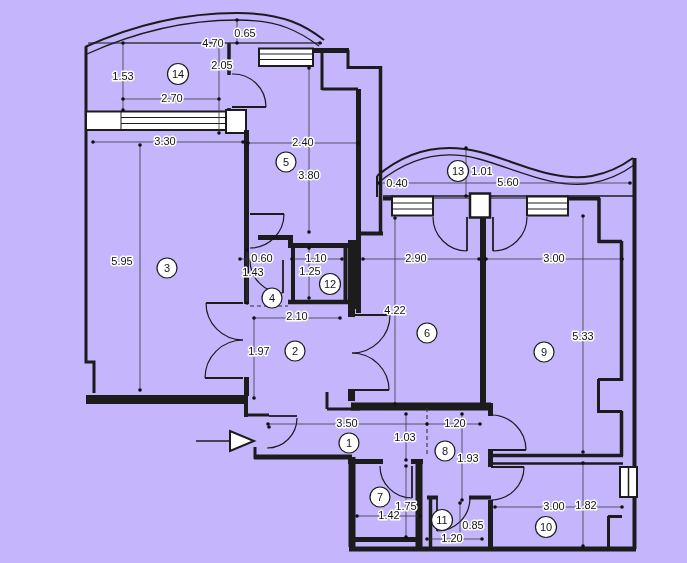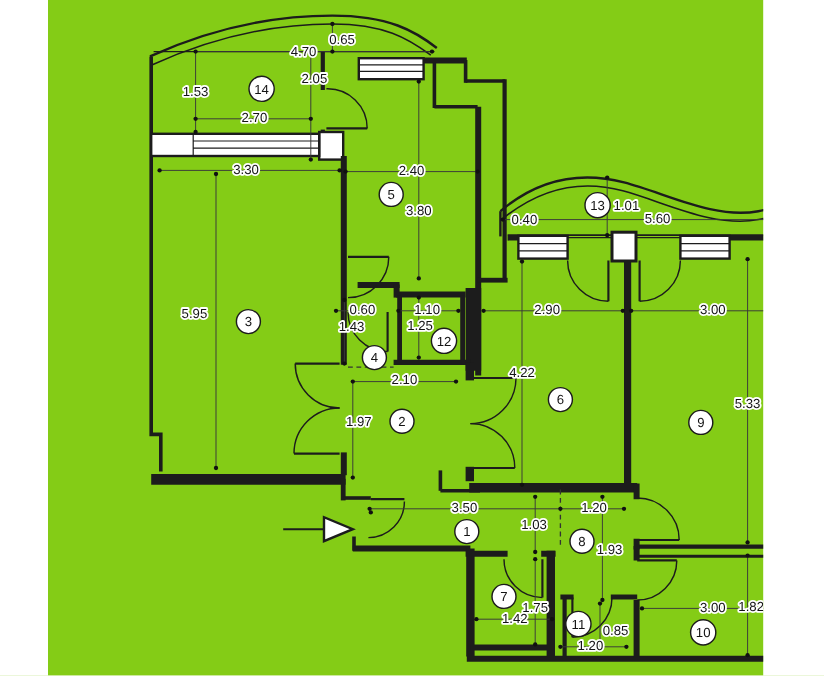--- a/index.html
+++ b/index.html
@@ -1,16 +1,16 @@
 <!DOCTYPE html>
 <html><head>
 <meta charset="utf-8">
 <style>
   html,body{margin:0;padding:0;background:#ffffff;}
-  .stage{width:596px;height:563px;position:relative;background:#84cc16;overflow:hidden;margin-left:40px;}
+  .stage{width:687px;height:563px;position:relative;background:#c4b5fd;overflow:hidden;}
   svg{display:block;}
   svg text{
     font-family:"Liberation Sans", sans-serif;
     font-size:11px;
     fill:#141414;
     text-anchor:middle;
     paint-order:stroke;
     stroke:#ffffff;
     stroke-width:3px;
     stroke-linejoin:round;

